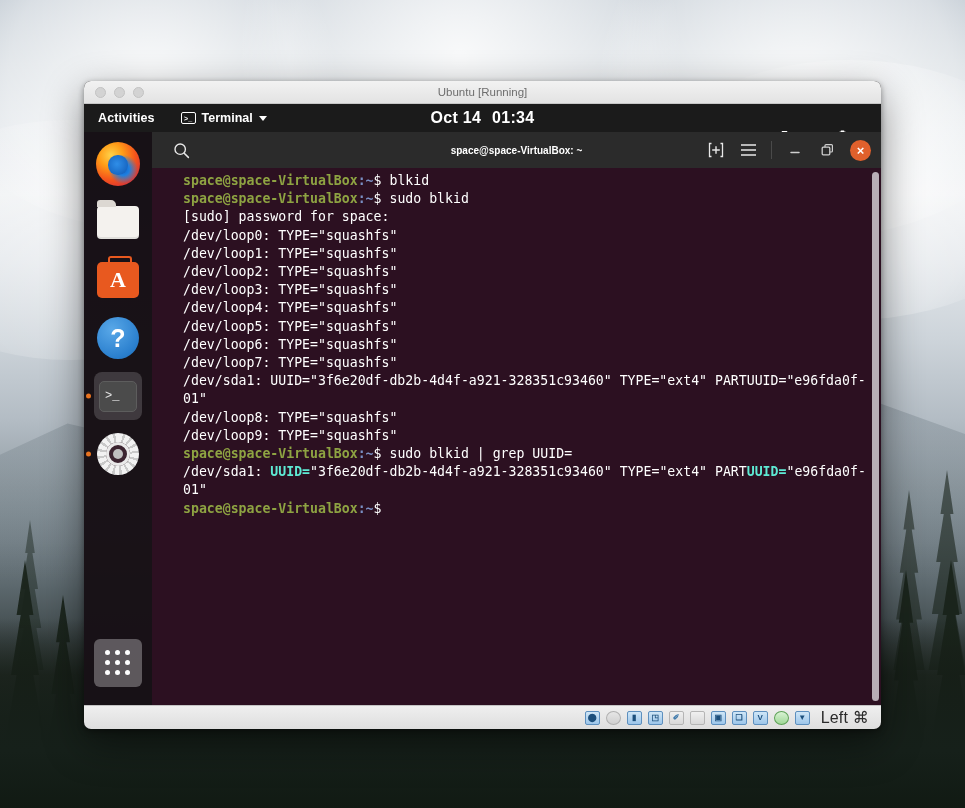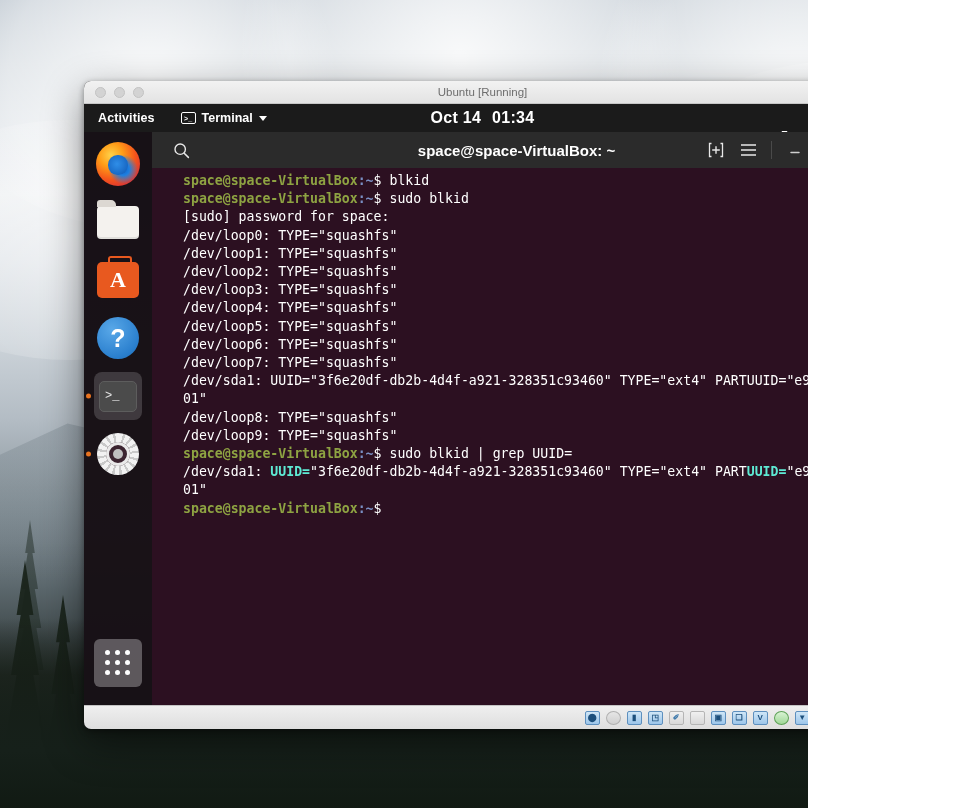--- a/index.html
+++ b/index.html
@@ -5,21 +5,21 @@
   * { box-sizing: border-box; margin: 0; padding: 0; }
   html, body {
     width: 965px; height: 808px;
     overflow: hidden;
     font-family: "Liberation Sans", sans-serif;
   }
 
   
   #desktop {
     position: relative;
-    width: 808px; height: 808px;
+    width: 965px; height: 808px;
     background:
       linear-gradient(to bottom,
         #c6ced6 0%,
         #d6dce1 8%,
         #e4e8ec 16%,
         #eff1f3 24%,
         #e2e6ea 32%,
         #cdd4da 42%,
         #b3bcc4 52%,
         #949fa6 60%,
@@ -248,21 +248,21 @@
   }
   #term-header {
     height: 36px; flex: 0 0 36px;
     background: #2b2b2b;
     display: flex; align-items: center;
     padding: 0 6px 0 14px;
     position: relative;
   }
   #term-title {
     position: absolute; left: 0; right: 0; text-align: center;
-    color: #ffffff; font-size: 15px; font-weight: bold;
+    color: #ffffff; font-size: 10px; font-weight: bold;
     pointer-events: none;
   }
   .hbtn {
     width: 30px; height: 28px;
     display: flex; align-items: center; justify-content: center;
     color: #e8e8e8;
     border-radius: 4px;
     z-index: 2;
   }
   #term-header-right { margin-left: auto; display: flex; align-items: center; gap: 2px; z-index: 2; }

